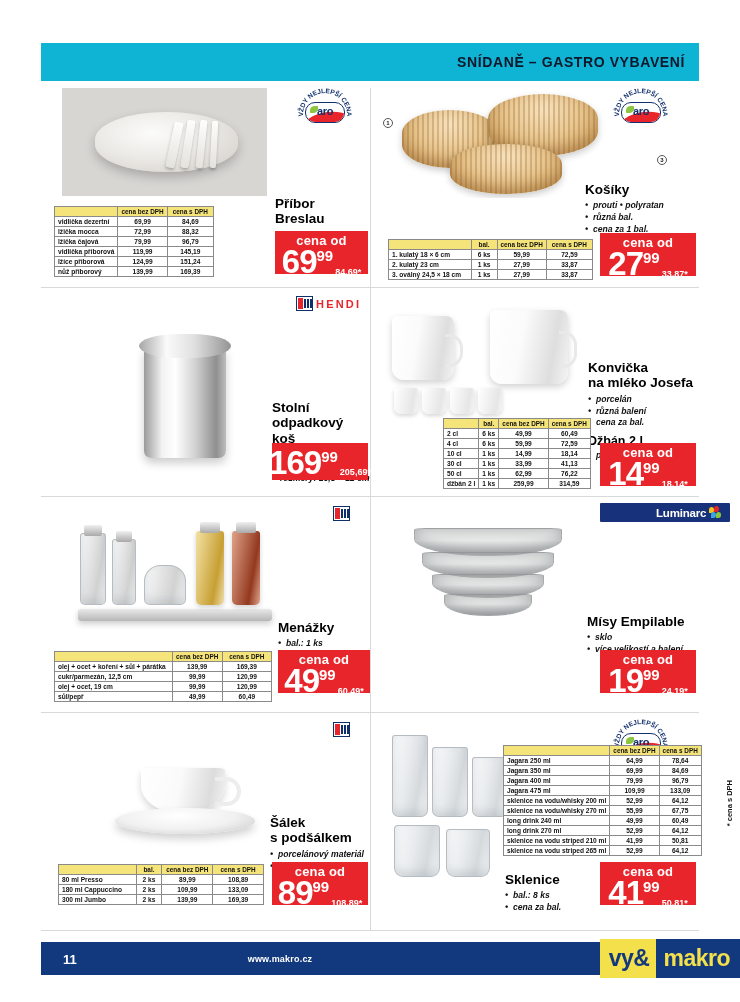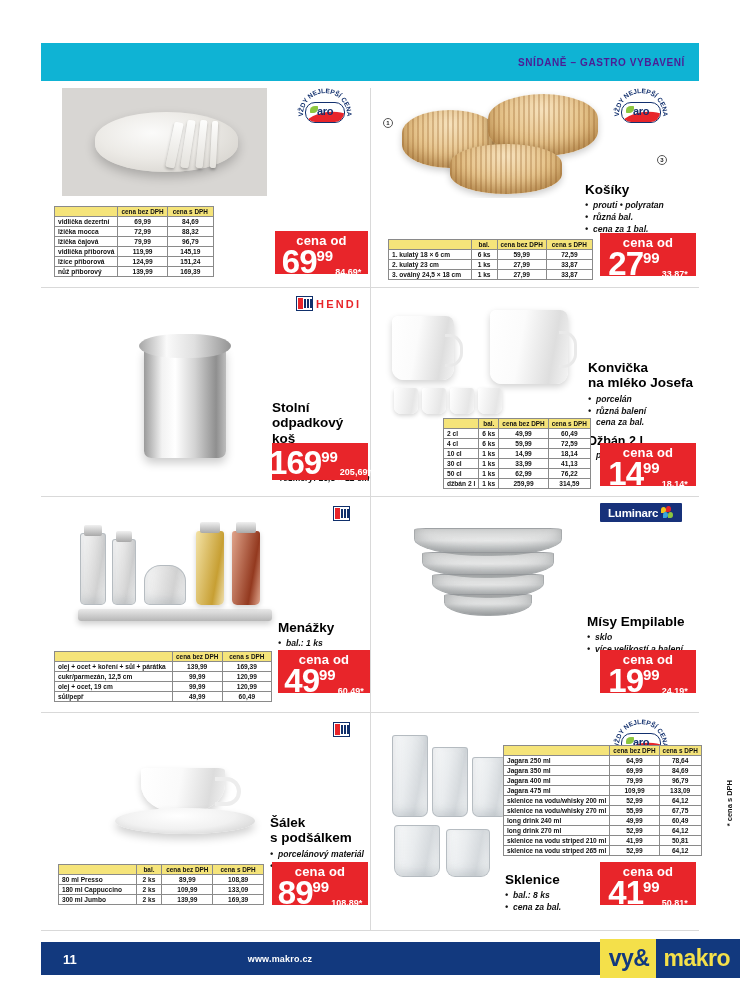--- a/index.html
+++ b/index.html
@@ -16,21 +16,21 @@
   
   #page { position:absolute; left:0; top:0; width:740px; height:1002px; background:#fff; }
 
   
   .topbar {
     position:absolute; left:41px; top:43px; width:658px; height:38px;
     background:#0fb3d4;
   }
   .topbar .title {
     position:absolute; right:14px; top:50%; transform:translateY(-50%);
-    color:#4c1d95; font-size:10px; font-weight:bold; letter-spacing:.6px;
+    color:#0f172a; font-size:14px; font-weight:bold; letter-spacing:.6px;
     white-space:nowrap;
   }
 
   
   .hline { position:absolute; background:#d9d9d9; height:1px; left:41px; width:658px; }
   .vline { position:absolute; background:#d9d9d9; width:1px; top:88px; left:370px; }
 
   
   .cell { position:absolute; }
 
@@ -118,21 +118,21 @@
   }
   .hendi .word {
     font-size:11px; font-weight:bold; color:#e8252a; letter-spacing:2.2px;
   }
 
   .luminarc {
     position:absolute; background:#17317a; color:#fff;
     padding:3px 8px 3px 8px; display:flex; align-items:center; gap:3px;
     border-radius:1px;
   }
-  .luminarc .word { font-size:11.5px; font-weight:bold; letter-spacing:-.2px; }
+  .luminarc .word { font-size:11.5px; font-weight:bold; letter-spacing:-.2px;margin-left:48px; }
   .luminarc .dots { position:relative; width:13px; height:13px; flex:none; }
   .luminarc .dots i { position:absolute; width:5px; height:6px; border-radius:50% 50% 50% 0; display:block; }
   .luminarc .dots i.a { background:#f4c21a; left:0px; top:1px; }
   .luminarc .dots i.b { background:#e8252a; left:5px; top:0px; }
   .luminarc .dots i.c { background:#3aa6dd; left:2px; top:6px; }
   .luminarc .dots i.d { background:#8cc63f; left:7px; top:6px; }
 
   
   .photo { position:absolute; overflow:hidden; }
 
@@ -313,20 +313,27 @@
         <textPath href="#arc1" startOffset="50%" text-anchor="middle">VŽDY NEJLEPŠÍ CENA</textPath>
       </text>
     </svg>
     <div class="box">
       <div class="swoosh"></div>
       <div class="leaf"></div>
       <div class="txt">aro</div>
     </div>
   </div>
 
+  <div class="cell" style="left:275px; top:196px; width:92px;">
+    <div class="p-title">Příbor Breslau</div>
+    <ul class="bullets">
+      <li>nerez</li>
+      <li>bal.: 12 ks</li>
+    </ul>
+  </div>
 
   <div class="pricebox" style="position:absolute; left:275px; top:231px; width:93px; height:43px;">
     <div class="cena">cena od</div>
     <div class="amount">
       <span class="big">69</span>
       <span class="cents">99</span>
       <span class="vat">84,69*</span>
     </div>
   </div>
 

